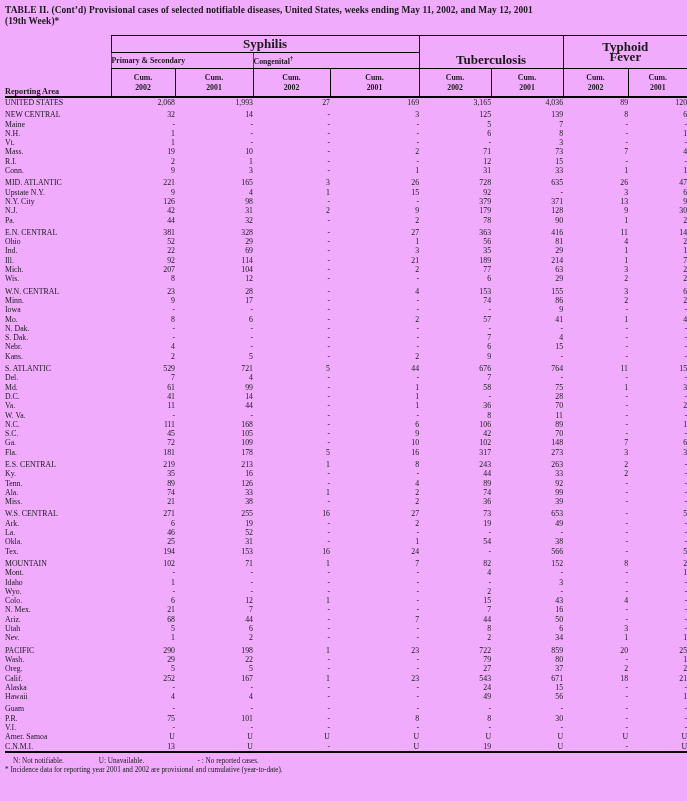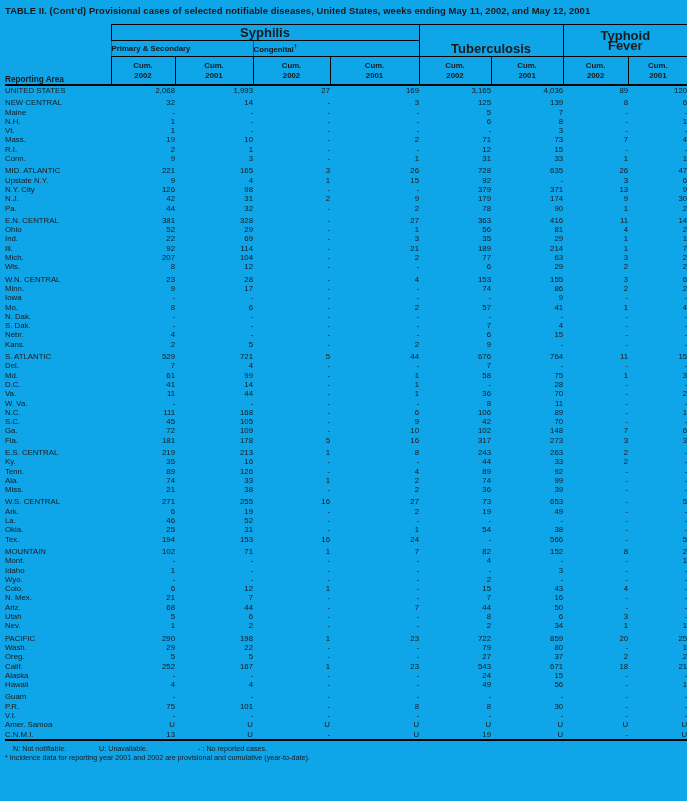--- a/index.html
+++ b/index.html
@@ -1,20 +1,20 @@
 <!DOCTYPE html>
 <html><head>
 <meta charset="utf-8">
 <style>
   html, body { margin: 0; padding: 0; background: #f2f2f0; }
   .page {
     width: 687px; height: 801px;
-    background: #0ea5e9;
+    background: #f0abfc;
     color: #1a1a1a;
-    font-family: Liberation Sans, sans-serif;
+    font-family: Liberation Serif, serif;
     box-sizing: border-box;
     padding-top: 5px;
     overflow: hidden;
     position: relative;
   }
   .title {
     font-weight: bold;
     font-size: 9.4px;
     line-height: 11px;
     margin-left: 5px;
@@ -93,20 +93,21 @@
   .legend .l1 { width: 84px; padding-left: 8px; }
   .legend .l2 { width: 97px; }
 </style>
 </head>
 <body>
 
 <div class="page">
 
   <div class="title">
     <div>TABLE II. (Cont’d) Provisional cases of selected notifiable diseases, United States, weeks ending May 11, 2002, and May 12, 2001</div>
+    <div>(19th Week)*</div>
   </div>
 
   <table class="nnd">
     <colgroup>
       <col style="width:106px">
       <col style="width:64px">
         <col style="width:78px">
       <col style="width:77px">
         <col style="width:89px">
       <col style="width:72px">
@@ -275,21 +276,21 @@
           <td class="val c7">13</td>
           <td class="val c8">9</td>
         </tr>
         <tr>
           <td class="area">N.J.</td>
           <td class="val c1">42</td>
           <td class="val c2">31</td>
           <td class="val c3">2</td>
           <td class="val c4">9</td>
           <td class="val c5">179</td>
-          <td class="val c6">174</td>
+          <td class="val c6">128</td>
           <td class="val c7">9</td>
           <td class="val c8">30</td>
         </tr>
         <tr>
           <td class="area">Pa.</td>
           <td class="val c1">44</td>
           <td class="val c2">32</td>
           <td class="val c3">-</td>
           <td class="val c4">2</td>
           <td class="val c5">78</td>

